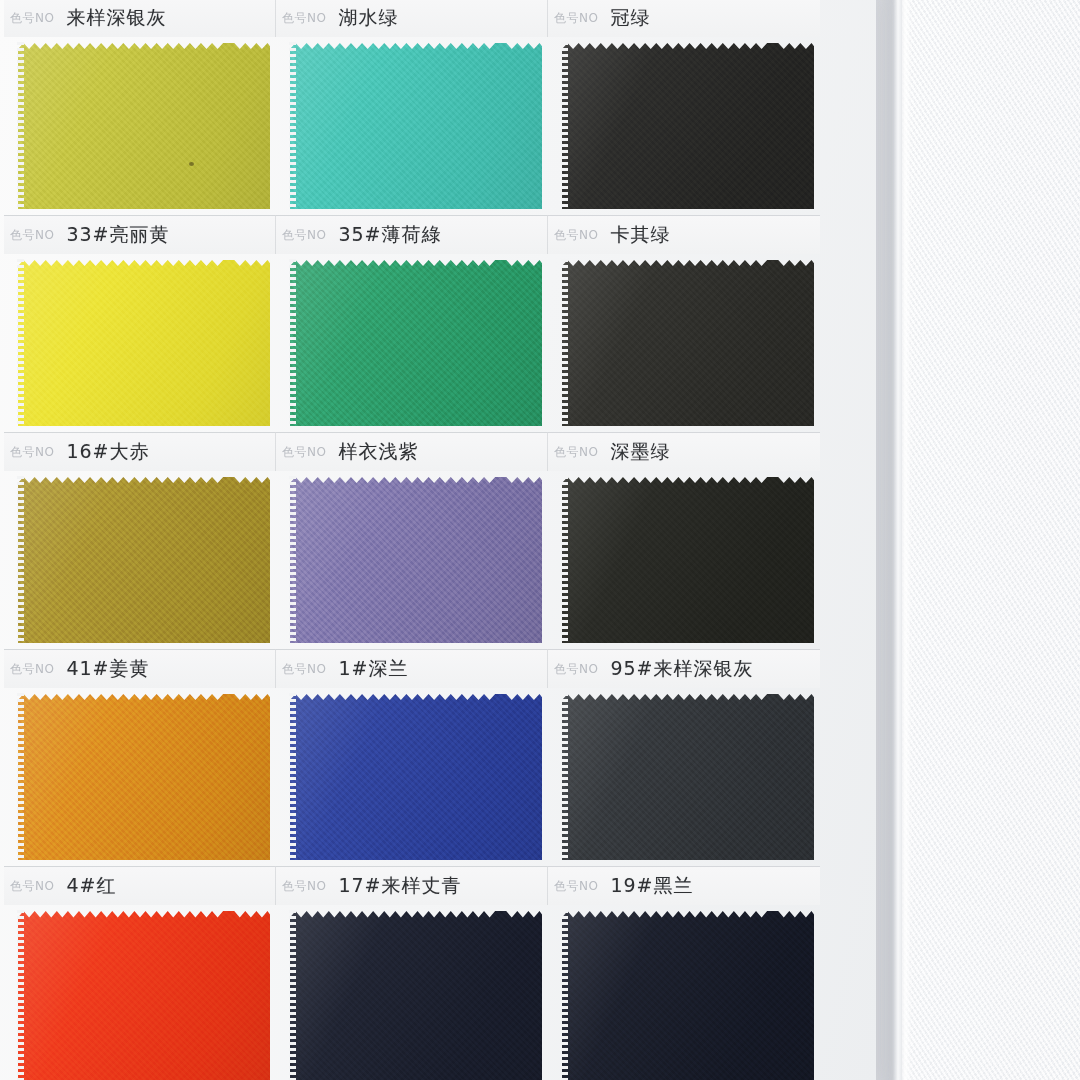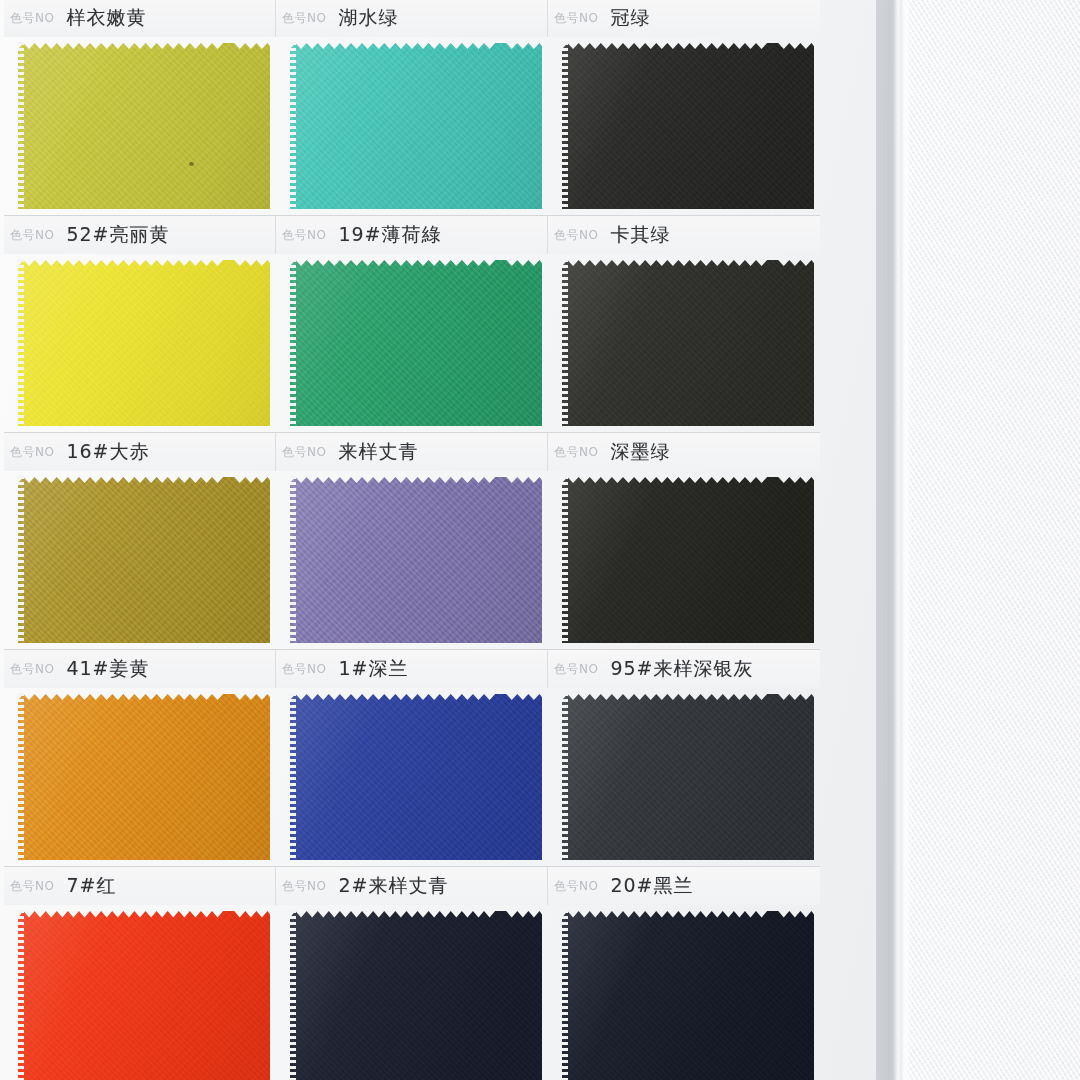--- a/index.html
+++ b/index.html
@@ -142,21 +142,21 @@
   <div class="backdrop"></div>
   <div class="bg-texture"></div>
   <div class="card-shadow"></div>
   <div class="card-edge"></div>
 
   <div class="card">
     <div class="grid" id="grid">
         <div class="cell c1 r1">
           <div class="label-row">
             <span class="no-tag">色号NO</span>
-            <span class="color-name">样衣嫩黄</span>
+            <span class="color-name">来样深银灰</span>
           </div>
           <div class="swatch-wrap">
             <div class="swatch" style="background: rgb(195, 195, 62);">
               <div class="weave"></div>
               <div class="sheen"></div>
               <div class="speck" style="left: 68%; top: 72%; width: 5px; height: 4px; background: rgba(70, 60, 20, 0.55);"></div>
             </div>
             <div class="left-pink"></div>
           </div>
         </div>
@@ -182,34 +182,34 @@
             <div class="swatch" style="background: rgb(38, 38, 36);">
               <div class="weave"></div>
               <div class="sheen"></div>
             </div>
             <div class="left-pink"></div>
           </div>
         </div>
         <div class="cell c1 r2">
           <div class="label-row">
             <span class="no-tag">色号NO</span>
-            <span class="color-name">52#亮丽黄</span>
+            <span class="color-name">33#亮丽黄</span>
           </div>
           <div class="swatch-wrap">
             <div class="swatch" style="background: rgb(236, 227, 49);">
               <div class="weave"></div>
               <div class="sheen"></div>
             </div>
             <div class="left-pink"></div>
           </div>
         </div>
         <div class="cell c2 r2">
           <div class="label-row">
             <span class="no-tag">色号NO</span>
-            <span class="color-name">19#薄荷綠</span>
+            <span class="color-name">35#薄荷綠</span>
           </div>
           <div class="swatch-wrap">
             <div class="swatch" style="background: rgb(42, 157, 104);">
               <div class="weave"></div>
               <div class="sheen"></div>
             </div>
             <div class="left-pink"></div>
           </div>
         </div>
         <div class="cell c3 r2">
@@ -234,21 +234,21 @@
             <div class="swatch" style="background: rgb(168, 145, 44);">
               <div class="weave"></div>
               <div class="sheen"></div>
             </div>
             <div class="left-pink"></div>
           </div>
         </div>
         <div class="cell c2 r3">
           <div class="label-row">
             <span class="no-tag">色号NO</span>
-            <span class="color-name">来样丈青</span>
+            <span class="color-name">样衣浅紫</span>
           </div>
           <div class="swatch-wrap">
             <div class="swatch" style="background: rgb(125, 116, 171);">
               <div class="weave"></div>
               <div class="sheen"></div>
             </div>
             <div class="left-pink"></div>
           </div>
         </div>
         <div class="cell c3 r3">
@@ -299,47 +299,47 @@
             <div class="swatch" style="background: rgb(47, 51, 55);">
               <div class="weave"></div>
               <div class="sheen"></div>
             </div>
             <div class="left-pink"></div>
           </div>
         </div>
         <div class="cell c1 r5">
           <div class="label-row">
             <span class="no-tag">色号NO</span>
-            <span class="color-name">7#红</span>
+            <span class="color-name">4#红</span>
           </div>
           <div class="swatch-wrap">
             <div class="swatch" style="background: rgb(239, 53, 22);">
               <div class="weave"></div>
               <div class="sheen"></div>
             </div>
             <div class="left-pink"></div>
           </div>
         </div>
         <div class="cell c2 r5">
           <div class="label-row">
             <span class="no-tag">色号NO</span>
-            <span class="color-name">2#来样丈青</span>
+            <span class="color-name">17#来样丈青</span>
           </div>
           <div class="swatch-wrap">
             <div class="swatch" style="background: rgb(25, 29, 44);">
               <div class="weave"></div>
               <div class="sheen"></div>
             </div>
             <div class="left-pink"></div>
           </div>
         </div>
         <div class="cell c3 r5">
           <div class="label-row">
             <span class="no-tag">色号NO</span>
-            <span class="color-name">20#黑兰</span>
+            <span class="color-name">19#黑兰</span>
           </div>
           <div class="swatch-wrap">
             <div class="swatch" style="background: rgb(21, 25, 38);">
               <div class="weave"></div>
               <div class="sheen"></div>
             </div>
             <div class="left-pink"></div>
           </div>
         </div>
       </div>

